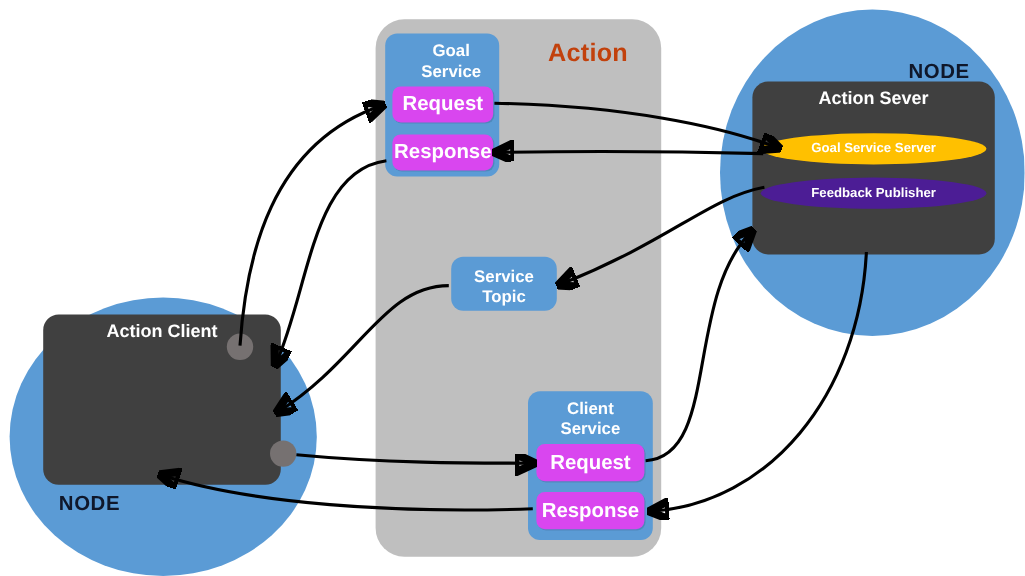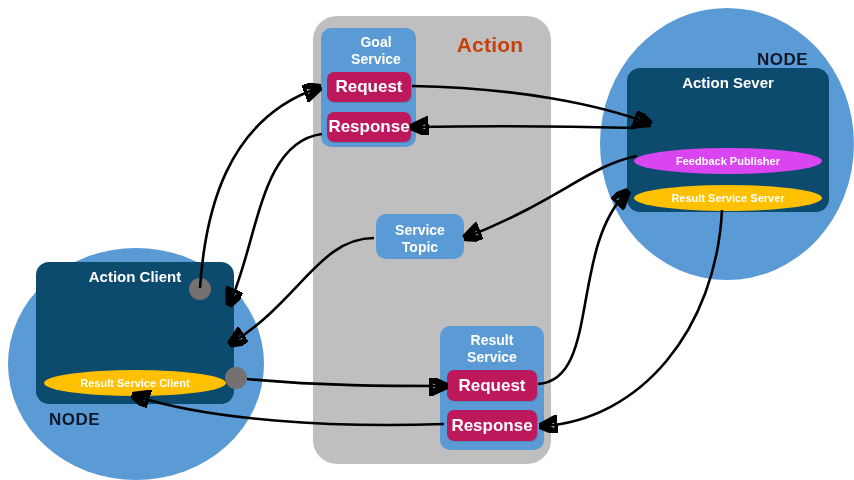--- a/index.html
+++ b/index.html
@@ -49,21 +49,21 @@
     left: 0;
     right: 0;
     text-align: center;
     color: #ffffff;
     font-weight: bold;
     font-size: 14px;
     line-height: 17px;
   }
   .rr-box {
     position: absolute;
-    background: #be185d;
+    background: #d946ef;
     border-radius: 7px;
     color: #ffffff;
     font-weight: bold;
     font-size: 17px;
     display: flex;
     align-items: center;
     justify-content: center;
     box-shadow: 1px 1px 0 rgba(0,0,0,.12);
   }
 
@@ -97,21 +97,21 @@
     font-weight: bold;
     font-size: 17px;
     letter-spacing: .5px;
   }
   #node-label-client { left: 49px;  top: 410px; }
   #node-label-server { left: 757px; top: 50px; }
 
   
   .orange-panel {
     position: absolute;
-    background: #0c4a6e;
+    background: #404040;
     border-radius: 13px;
   }
   #action-client-panel { left: 36px;  top: 262px; width: 198px; height: 142px; }
   #action-server-panel { left: 627px; top: 68px;  width: 202px; height: 144px; }
 
   .panel-title {
     position: absolute;
     left: 0;
     right: 0;
     top: 6px;
@@ -127,21 +127,21 @@
     border-radius: 50%;
     display: flex;
     align-items: center;
     justify-content: center;
     color: #ffffff;
     font-weight: bold;
     font-size: 11px;
     white-space: nowrap;
   }
   .pill.yellow { background: #ffc000; }
-  .pill.green  { background: #d946ef; }
+  .pill.green  { background: #4c1d95; }
 
   #pill-goal-client     { left: 44px;  top: 286px; width: 182px; height: 26px; }
   #pill-feedback-sub    { left: 44px;  top: 331px; width: 182px; height: 26px; }
   #pill-result-client   { left: 44px;  top: 370px; width: 182px; height: 26px; }
 
   #pill-goal-server     { left: 634px; top: 111px; width: 188px; height: 26px; }
   #pill-feedback-pub    { left: 634px; top: 148px; width: 188px; height: 26px; }
   #pill-result-server   { left: 634px; top: 185px; width: 188px; height: 26px; }
 
   
@@ -184,40 +184,39 @@
 
   <div class="svc-box" id="feedback-topic">
     <div class="svc-title" id="feedback-topic-label">
       <div>Service</div>
       <div>Topic</div>
     </div>
   </div>
 
   <div class="svc-box" id="result-service">
     <div class="svc-title" id="result-title">
-      <div>Result</div>
+      <div>Client</div>
       <div>Service</div>
     </div>
   </div>
   <div class="rr-box" id="result-request">Request</div>
   <div class="rr-box" id="result-response">Response</div>
 
   <div class="node-circle" id="node-client"></div>
   <div class="orange-panel" id="action-client-panel">
     <div class="panel-title">Action Client</div>
   </div>
-  <div class="pill yellow" id="pill-result-client">Result Service Client</div>
   <div class="node-label" id="node-label-client">NODE</div>
 
   <div class="node-circle" id="node-server"></div>
   <div class="orange-panel" id="action-server-panel">
     <div class="panel-title">Action Sever</div>
   </div>
+  <div class="pill yellow" id="pill-goal-server">Goal Service Server</div>
   <div class="pill green" id="pill-feedback-pub">Feedback Publisher</div>
-  <div class="pill yellow" id="pill-result-server">Result Service Server</div>
   <div class="node-label" id="node-label-server">NODE</div>
 
   <div class="conn-dot" id="dot-goal-client"></div>
   <div class="conn-dot" id="dot-result-client"></div>
 
   <svg id="arrows" viewBox="0 0 854 480">
     <defs>
       <marker id="ah" markerWidth="7" markerHeight="7" refX="5.6" refY="3" orient="auto" markerUnits="strokeWidth">
         <path d="M0,0 L6.5,3 L0,6 z" fill="#000000" stroke="none"></path>
       </marker>

